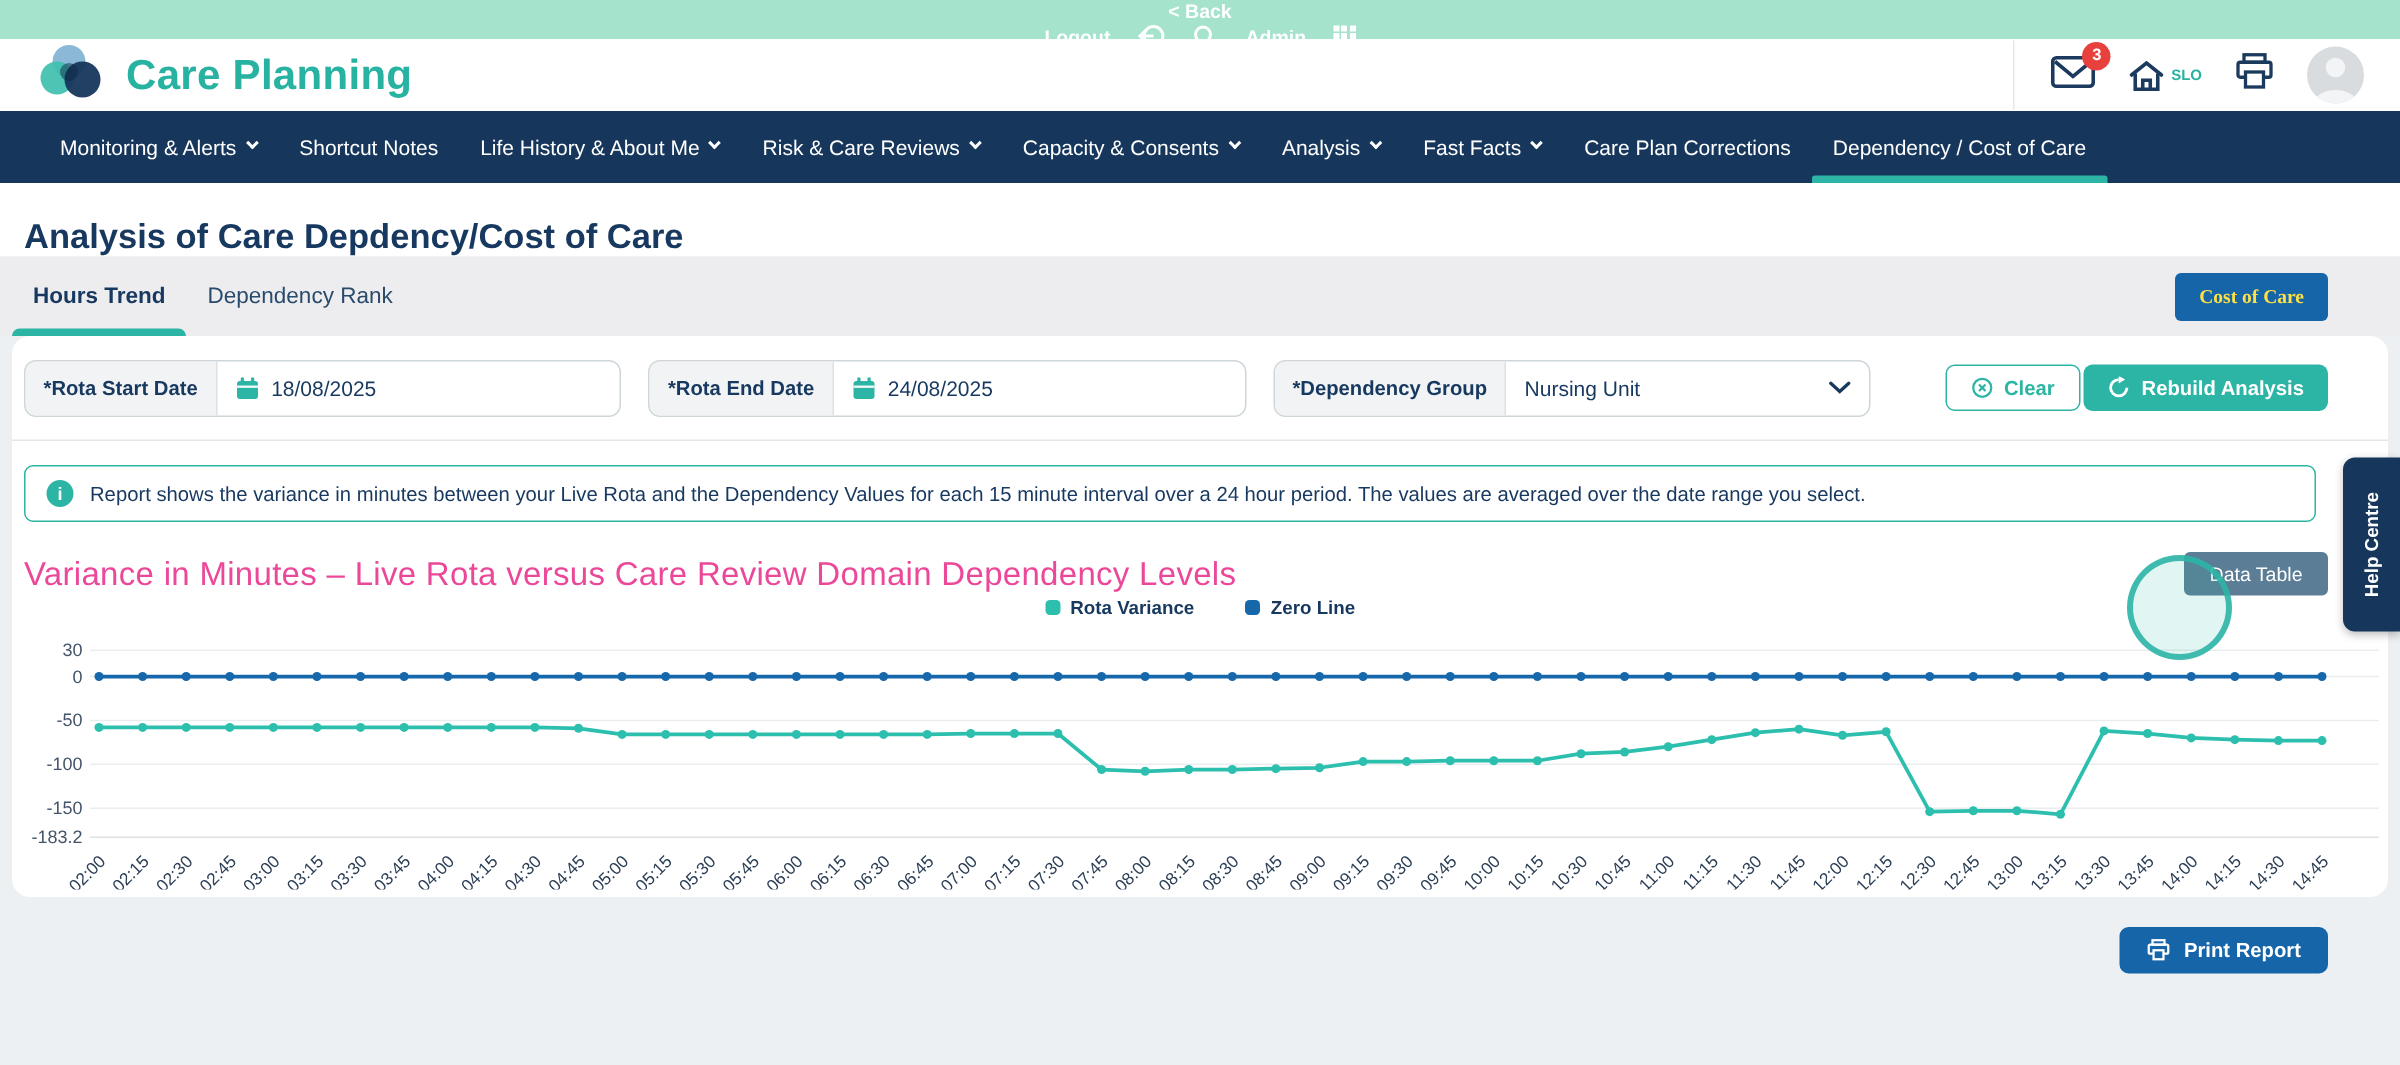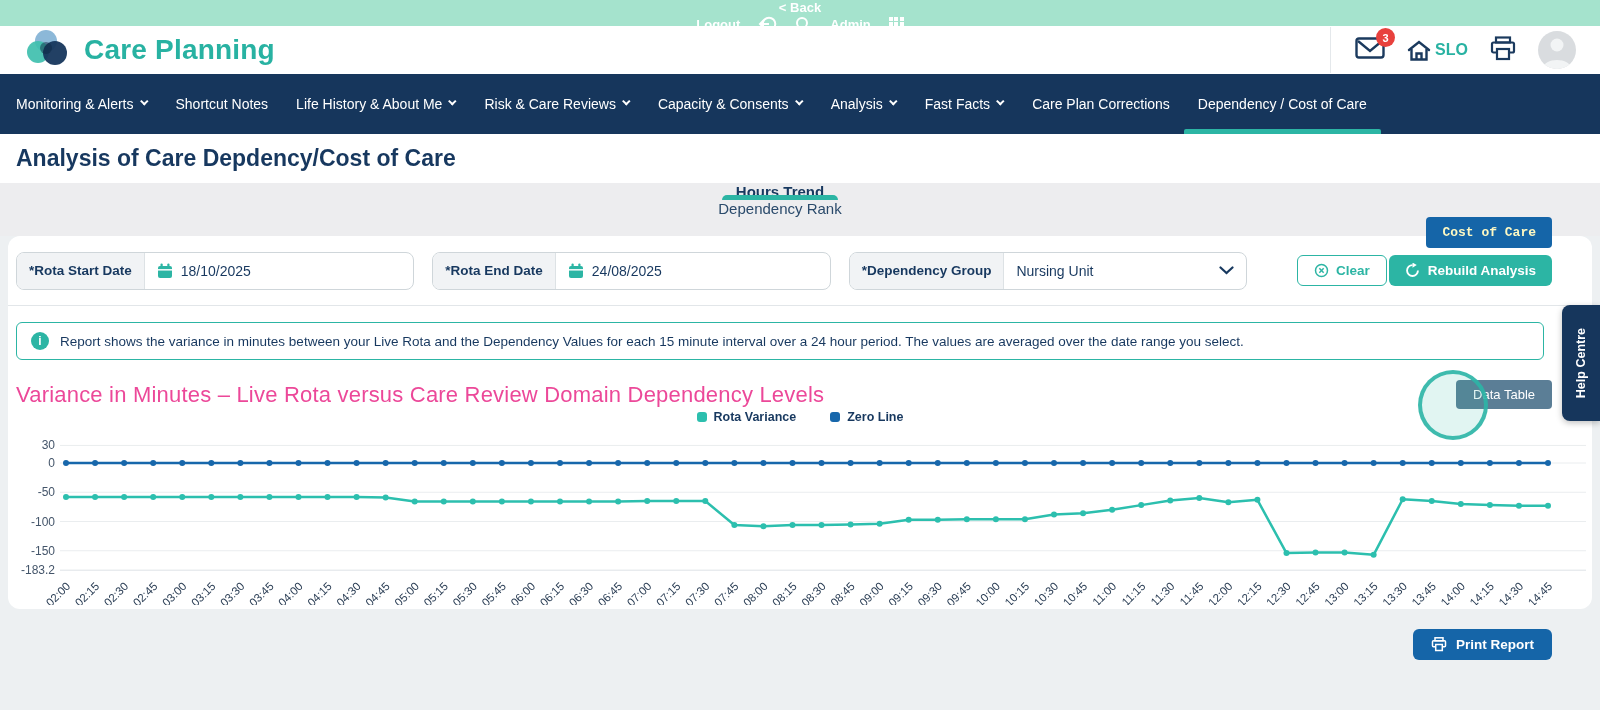--- a/index.html
+++ b/index.html
@@ -17,46 +17,46 @@
 
   
   .header { height:48px; background:#fff; display:flex; align-items:center; padding:0 24px; }
   .logo { margin-right:12px; }
   .app-title { color:#28b2a2; font-size:28px; font-weight:700; letter-spacing:.2px; }
   .header-spacer { flex:1; }
   .header-icons { display:flex; align-items:center; gap:22px; border-left:1px solid #e4e8eb; padding-left:24px; height:46px; }
   .mail-wrap { position:relative; }
   .badge { position:absolute; top:-9px; right:-10px; background:#e8413d; color:#fff; font-size:11px;
            font-weight:700; width:19px; height:19px; border-radius:50%; display:flex; align-items:center; justify-content:center; }
-  .slo { color:#28b2a2; font-size:16px; font-weight:700; margin-left:4px; }
+  .slo { color:#28b2a2; font-size:10px; font-weight:700; margin-left:4px; }
   .home-wrap { display:flex; align-items:center; }
   .avatar { width:38px; height:38px; border-radius:50%; background:#d9dcdf; overflow:hidden; display:flex; align-items:flex-end; justify-content:center; }
 
   
-  .mainnav { height:60px; background:#16365c; display:flex; align-items:stretch; padding-left:2px; }
+  .mainnav { height:48px; background:#16365c; display:flex; align-items:stretch; padding-left:26px; }
   .nav-item { position:relative; display:flex; align-items:center; gap:8px; padding:0 14px;
               color:#fff; font-size:14px; font-weight:500; cursor:pointer; white-space:nowrap; }
   .nav-item .caret { width:6px; height:6px; border-left:2px solid #fff; border-bottom:2px solid #fff;
                      transform:rotate(-45deg) translateY(-1px); display:inline-block; margin-top:-4px; }
   .nav-item.active::after { content:""; position:absolute; left:0; right:0; bottom:0; height:5px;
                             background:#2cb5a4; border-radius:2px 2px 0 0; }
 
   
-  .title-row { height:49px; background:#fff; display:flex; align-items:center; padding:0 16px; }
+  .title-row { height:49px; background:#fff; display:flex; align-items:flex-end; padding:0 16px; }
   .page-title { color:#17385f; font-size:23px; font-weight:700; }
 
   
-  .tabs-row { height:53px; background:#ededef; display:flex; align-items:center; padding:0 48px 0 8px;flex-direction:column; }
+  .tabs-row { height:53px; background:#ededef; display:flex; align-items:center; padding:0 48px 0 8px; }
   .tab { position:relative; height:100%; display:flex; align-items:center; padding:0 14px;
          font-size:15px; color:#2a4a6b; cursor:pointer; }
   .tab.active { color:#17385f; font-weight:700; }
   .tab.active::after { content:""; position:absolute; left:0; right:0; bottom:0; height:5px;
                        background:#2cb5a4; border-radius:6px 6px 0 0; }
-  .btn-blue { margin-left:auto; background:#1565a8; color:#fef9c3; border:none; border-radius:4px;
-              font-size:13px; font-weight:700; padding:8px 16px; cursor:pointer; font-family:Liberation Mono, monospace; }
+  .btn-blue { margin-left:auto; background:#1565a8; color:#fde047; border:none; border-radius:4px;
+              font-size:13px; font-weight:700; padding:8px 16px; cursor:pointer; font-family:Liberation Serif, serif; }
 
   
   .card { margin:0 8px; background:#fff; border-radius:12px; }
 
   
   .filter-bar { height:70px; display:flex; align-items:center; gap:18px; padding:0 40px 0 8px;
                 border-bottom:1px solid #e2e6e9; }
   .field { display:flex; align-items:stretch; height:38px; border:1px solid #cfd6da; border-radius:8px;
            overflow:hidden; background:#fff; flex:1; max-width:416px; }
   .field-label { background:#f1f3f5; border-right:1px solid #dde2e5; display:flex; align-items:center;
@@ -240,21 +240,21 @@
   <div class="filter-bar">
     <div class="field">
       <span class="field-label">*Rota Start Date</span>
       <span class="field-value">
         <svg width="16" height="16" viewBox="0 0 16 16">
             <rect x="1" y="3" width="14" height="12" rx="2" fill="#2cb5a4"></rect>
             <rect x="3.5" y="0.5" width="2.2" height="4.5" rx="1" fill="#2cb5a4"></rect>
             <rect x="10.3" y="0.5" width="2.2" height="4.5" rx="1" fill="#2cb5a4"></rect>
             <rect x="1" y="6" width="14" height="1.6" fill="#fff" opacity="0.9"></rect>
           </svg>
-        <span>18/10/2025</span>
+        <span>18/08/2025</span>
       </span>
     </div>
     <div class="field">
       <span class="field-label">*Rota End Date</span>
       <span class="field-value">
         <svg width="16" height="16" viewBox="0 0 16 16">
             <rect x="1" y="3" width="14" height="12" rx="2" fill="#2cb5a4"></rect>
             <rect x="3.5" y="0.5" width="2.2" height="4.5" rx="1" fill="#2cb5a4"></rect>
             <rect x="10.3" y="0.5" width="2.2" height="4.5" rx="1" fill="#2cb5a4"></rect>
             <rect x="1" y="6" width="14" height="1.6" fill="#fff" opacity="0.9"></rect>

